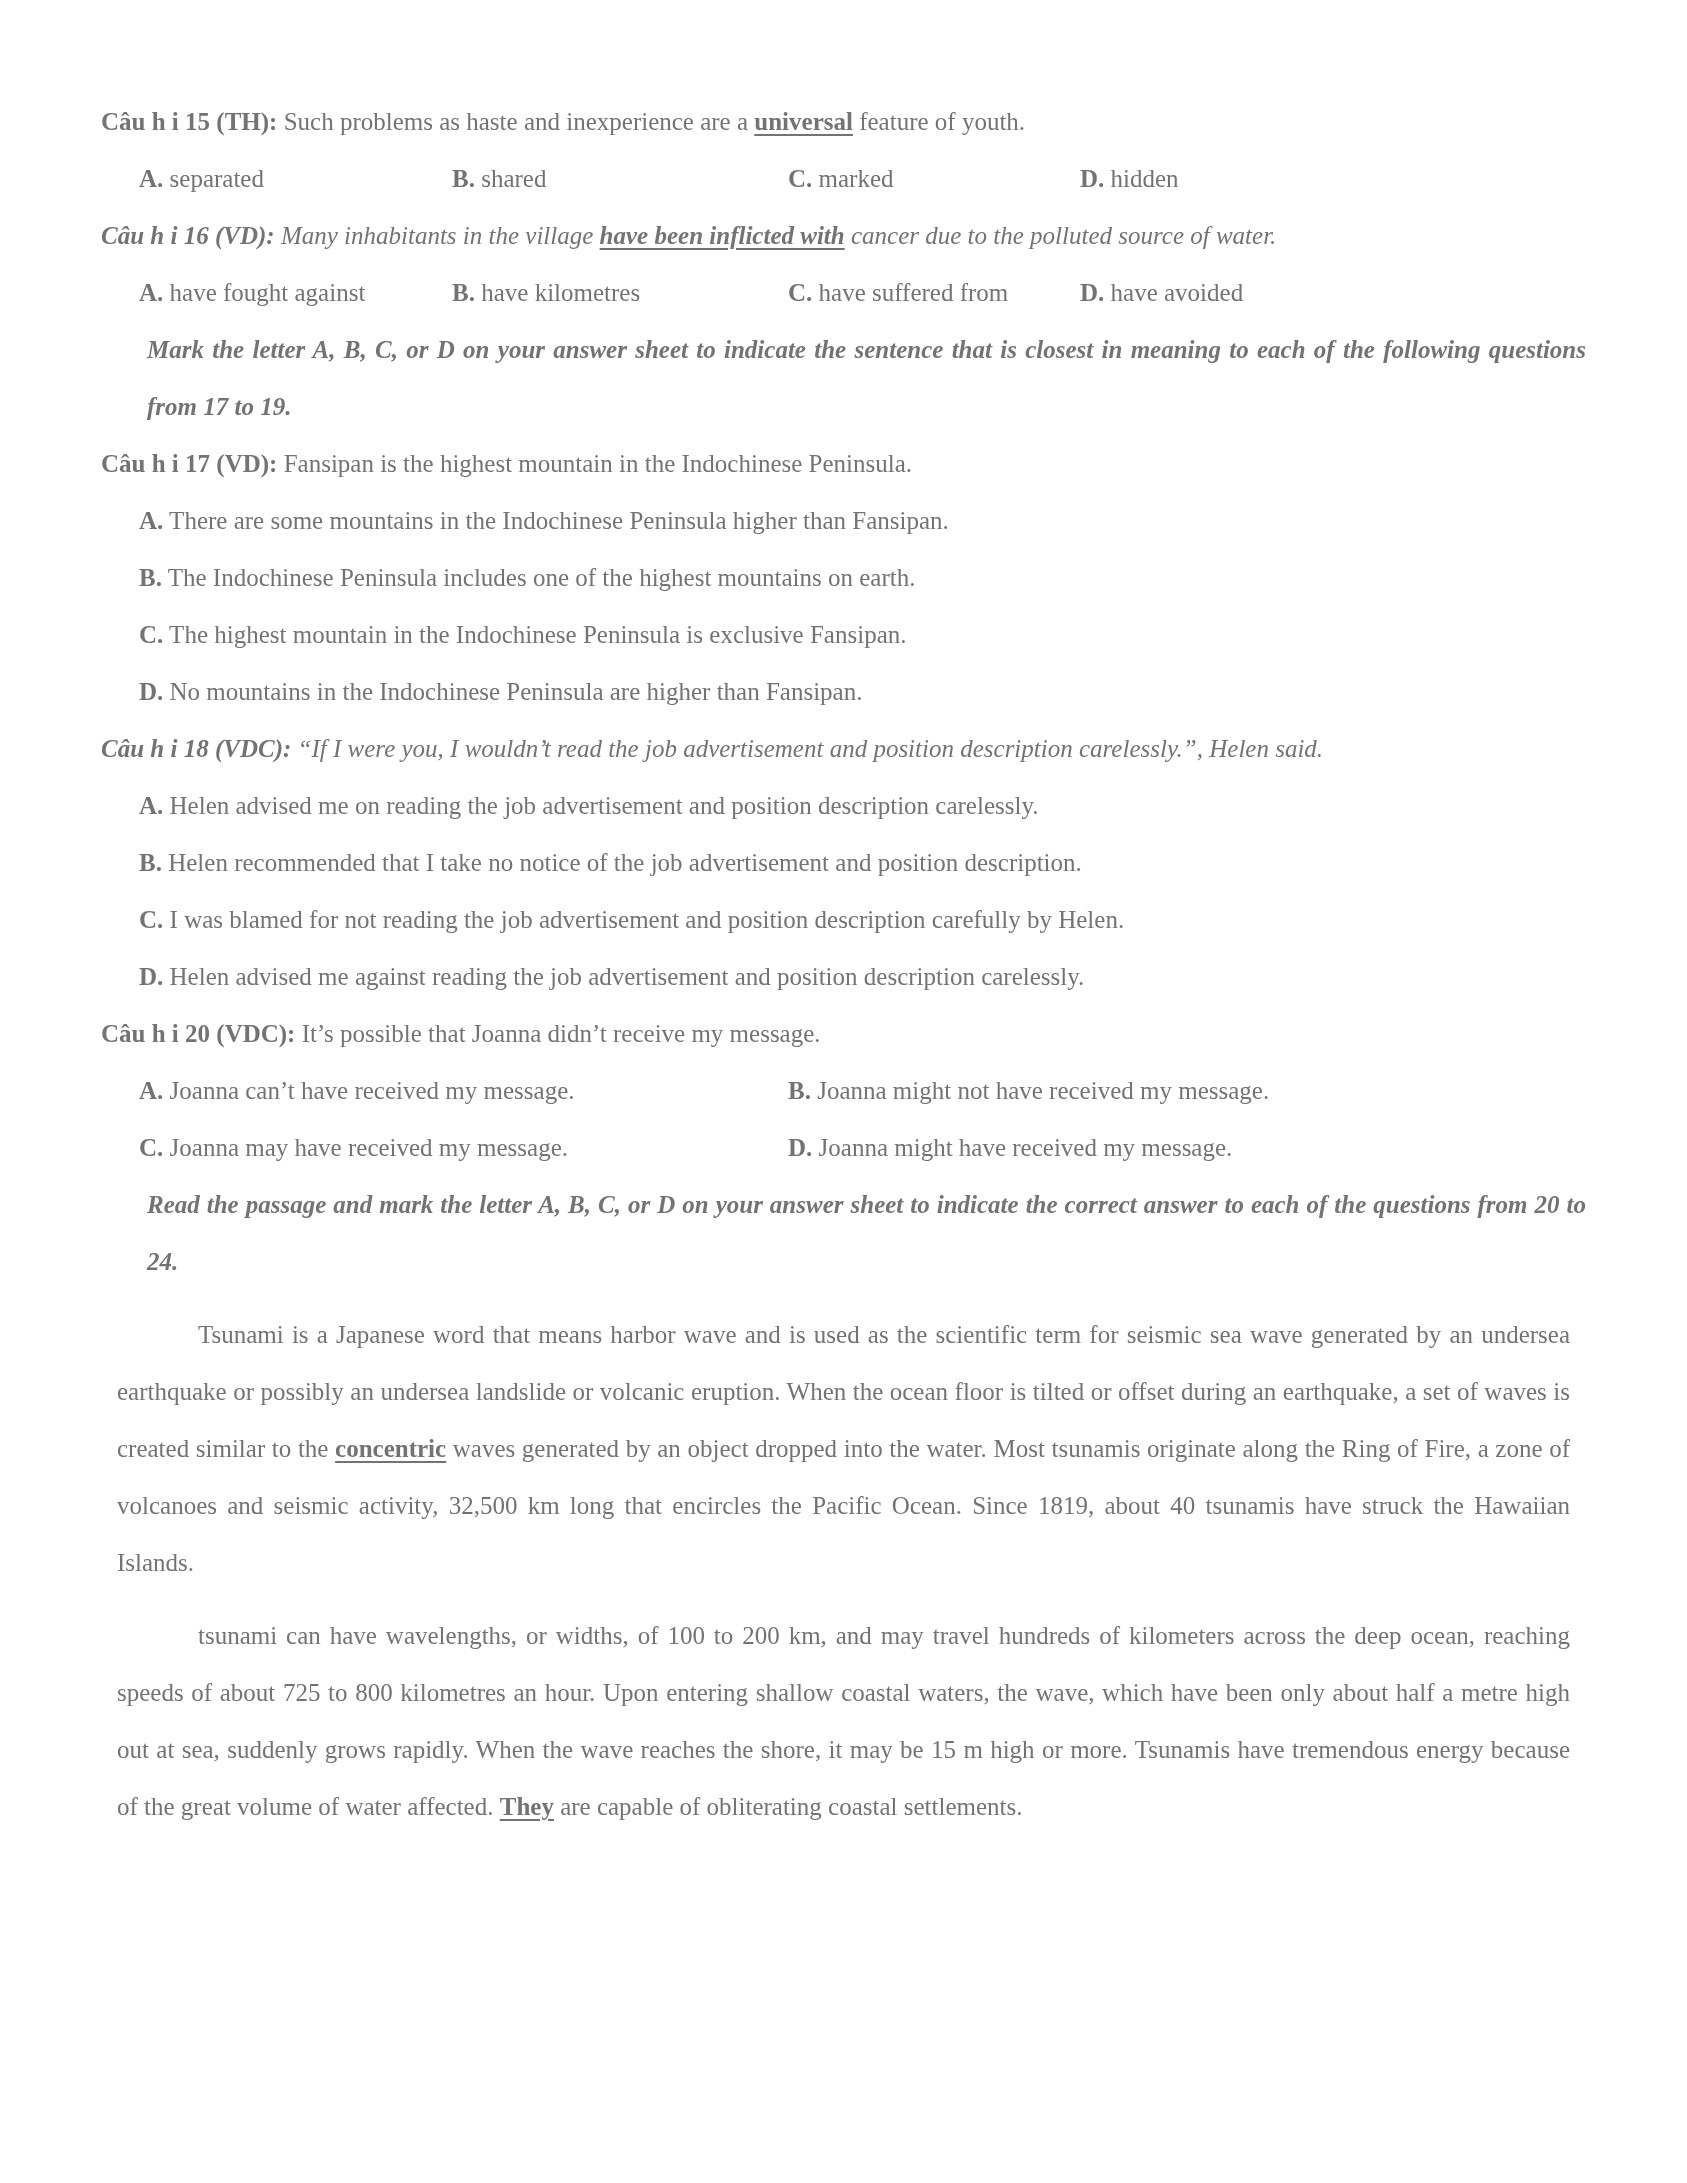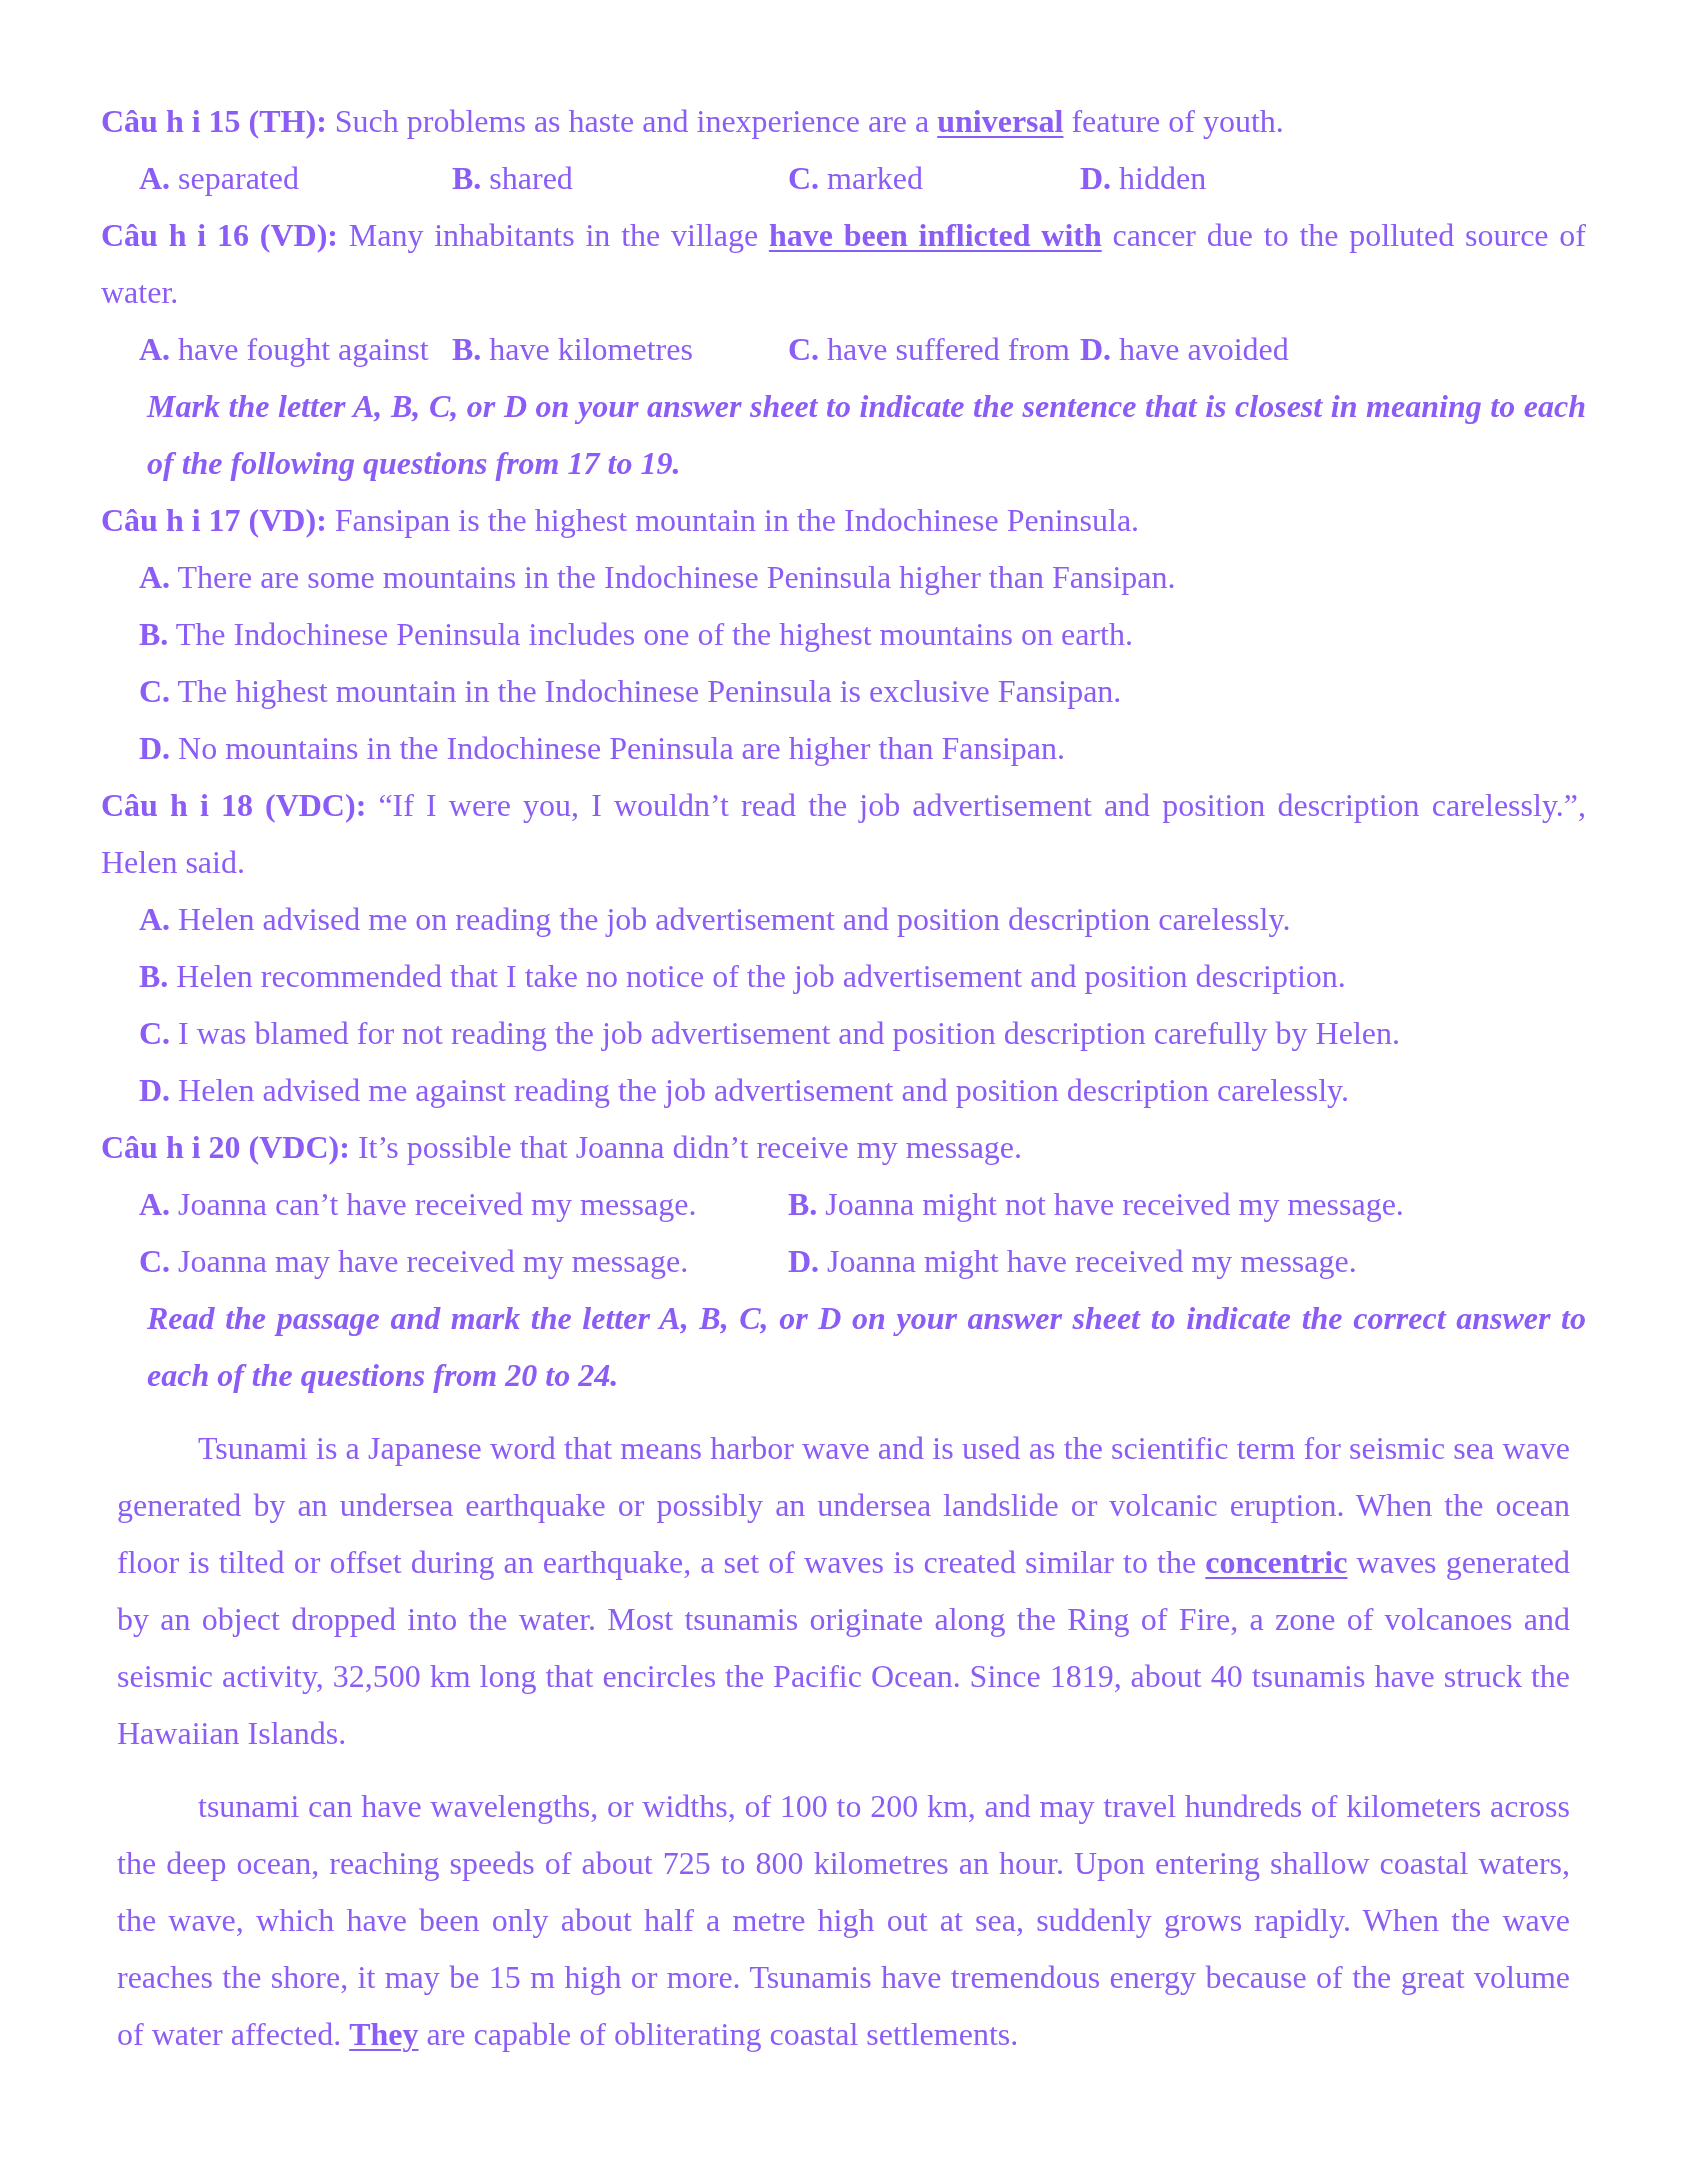--- a/index.html
+++ b/index.html
@@ -3,26 +3,26 @@
 <meta charset="utf-8">
 <style>
   html, body { margin: 0; padding: 0; background: #ffffff; }
   body { width: 1687px; height: 2183px; position: relative; overflow: hidden; }
   .page {
     position: absolute;
     left: 101px;
     top: 93px;
     width: 1485px;
     font-family: "Liberation Serif", "DejaVu Serif", serif;
-    font-size: 32px;
+    font-size: 25px;
     line-height: 57px;
-    color: #8b5cf6;
+    color: #737373;
   }
   .line { white-space: nowrap; height: 57px; position: relative; }
-  .wrap { white-space: normal; }
+  .wrap { white-space: normal; font-style: italic; }
   .b { font-weight: bold; }
   .u { text-decoration: underline; text-decoration-thickness: 2px; text-underline-offset: 4px; }
   .instr { font-weight: bold; font-style: italic; text-align: justify; text-align-last: left; margin-left: 46px; }
   .q { text-align: justify; text-align-last: left; }
   .opt { position: absolute; top: 0; white-space: nowrap; }
   .c0 { left: 38px; }
   .c1 { left: 351px; }
   .c2 { left: 687px; }
   .c3 { left: 979px; }
   .passage p {

